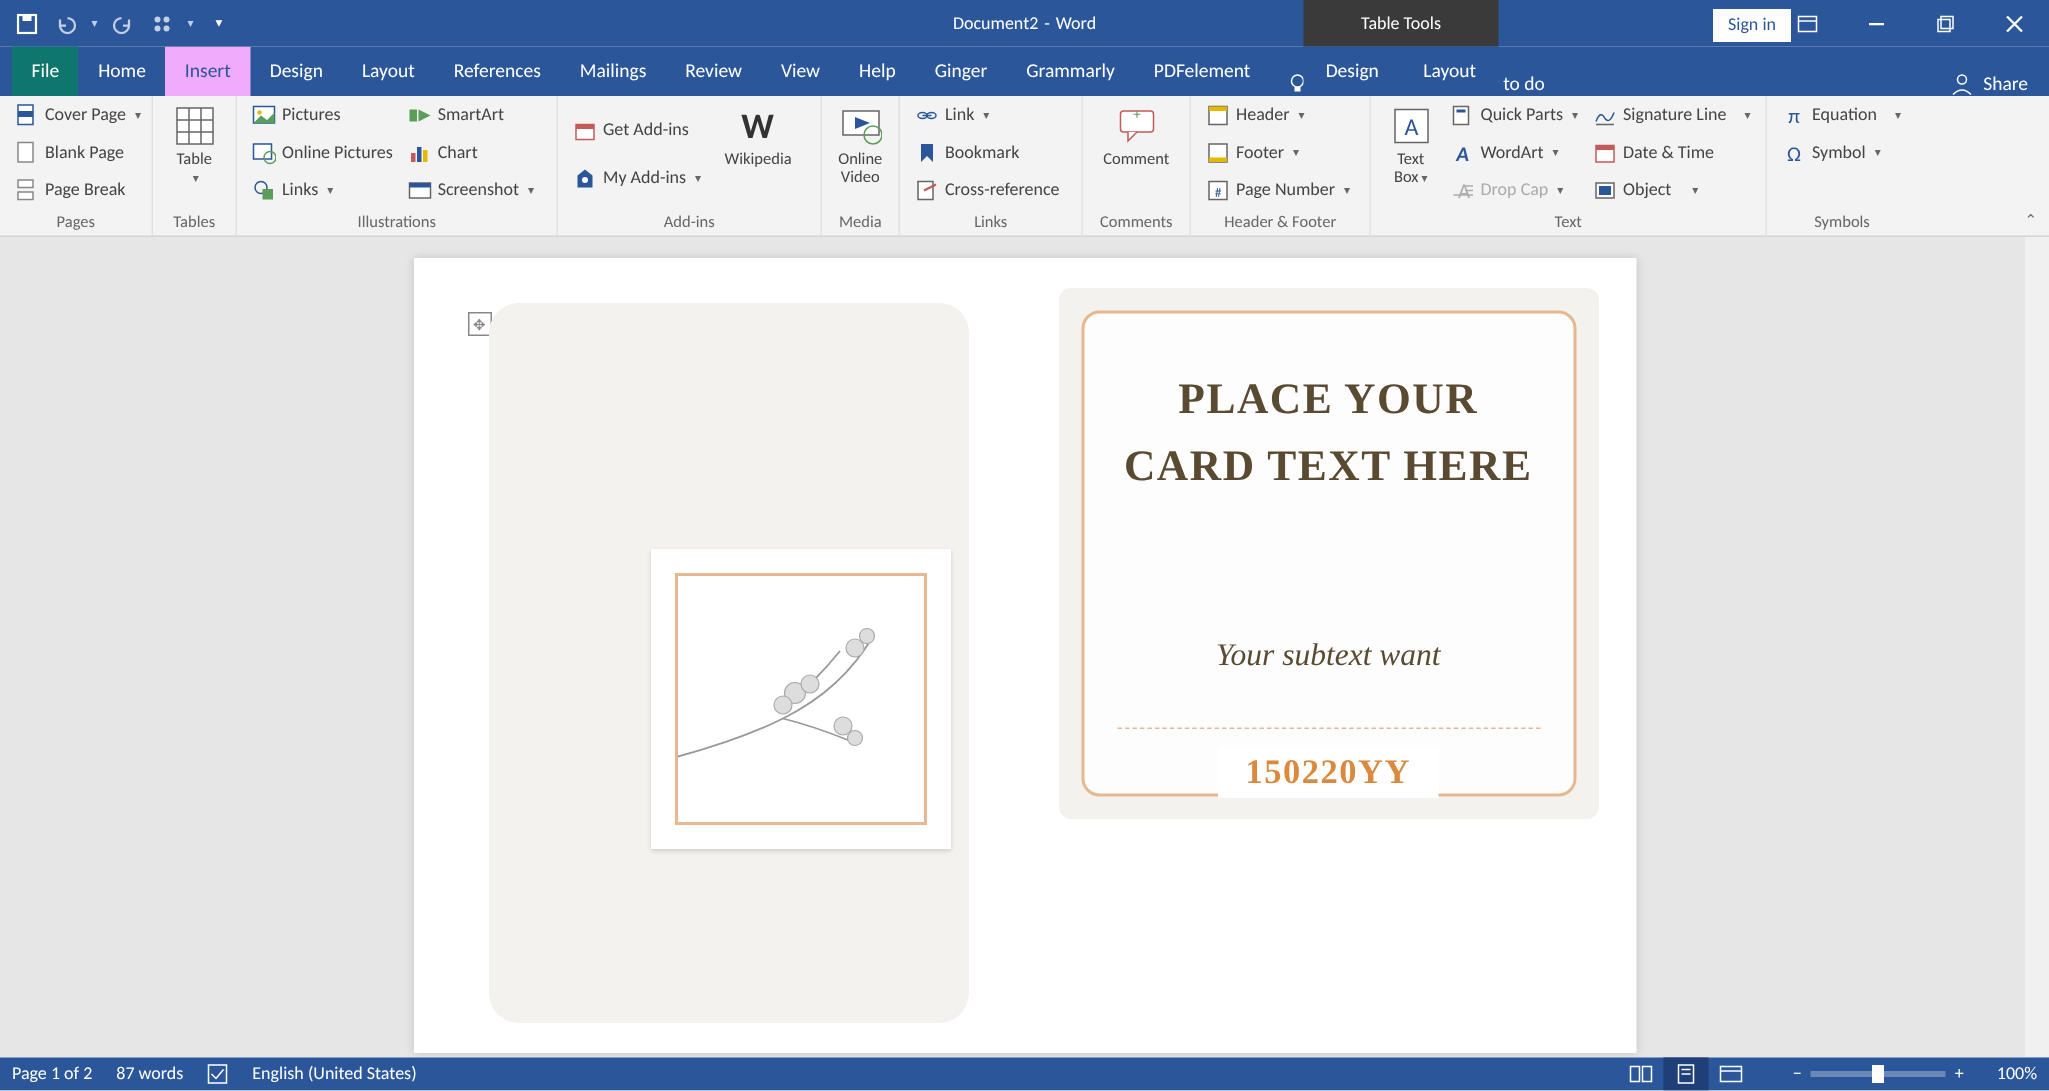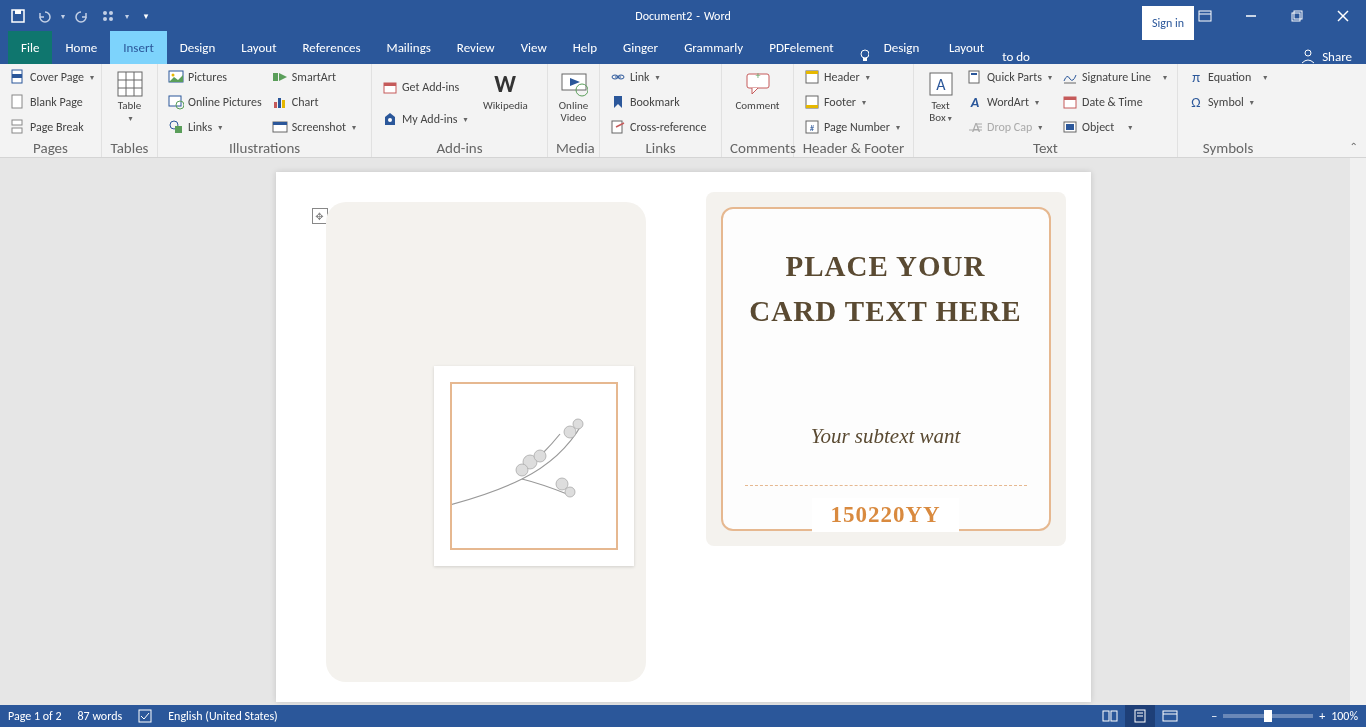--- a/index.html
+++ b/index.html
@@ -4,38 +4,38 @@
 <style>
   * { margin:0; padding:0; box-sizing:border-box; font-family:"Segoe UI","Calibri",sans-serif; }
   body { background:#e6e6e6; width:1366px; height:727px; overflow:hidden; position:relative; font-size:12px; color:#444; }
 
   
   .titlebar { height:31px; background:#2b579a; display:flex; align-items:center; color:#fff; position:relative; }
   .qat { display:flex; align-items:center; gap:2px; padding:0 6px; height:100%; }
   .qat-btn { width:24px; height:24px; display:flex; align-items:center; justify-content:center; }
   .title-center { position:absolute; left:50%; transform:translateX(-50%); font-size:12px; white-space:nowrap; display:flex; gap:4px; }
   .table-tools { position:absolute; left:869px; top:0; width:130px; height:31px; background:#3a3a3a; display:flex; align-items:center; justify-content:center; font-size:12px; }
-  .signin { position:absolute; right:172px; top:6px; height:34px; background:#fff; color:#2b579a; padding:0 10px; font-size:12px; border:none; display:flex; align-items:center; }
+  .signin { position:absolute; right:172px; top:6px; height:22px; background:#fff; color:#2b579a; padding:0 10px; font-size:12px; border:none; display:flex; align-items:center; }
   .winbtns { position:absolute; right:0; top:0; display:flex; height:31px; }
   .winbtn { width:46px; display:flex; align-items:center; justify-content:center; font-size:12px; }
 
   
   .tabs { height:33px; background:#2b579a; display:flex; align-items:flex-end; padding-left:8px; }
   .tab { height:33px; padding:0 13px; display:flex; align-items:center; color:#fff; font-size:13px; cursor:pointer; }
   .tab.file { background:#0f766e; }
-  .tab.active { background:#7dd3fc; color:#2b579a; }
+  .tab.active { background:#f0abfc; color:#2b579a; }
   .tellme { margin-left:10px; display:flex; align-items:center; gap:8px; color:#fff; font-size:13px; }
   .share { margin-left:auto; margin-right:14px; display:flex; align-items:center; gap:6px; color:#fff; font-size:13px; }
   .bulb-icon, .person-icon { width:16px; height:16px; }
 
   
   .ribbon { height:94px; background:#f3f3f3; border-bottom:1px solid #d4d4d4; display:flex; position:relative; }
   .group { border-right:1px solid #e1e1e1; padding:2px 8px 0; display:flex; flex-direction:column; }
   .group-body { flex:1; display:flex; gap:6px; }
-  .group-label { text-align:center; font-size:15px; color:#666; height:18px; line-height:18px; }
+  .group-label { text-align:center; font-size:11px; color:#666; height:18px; line-height:18px; }
   .big-btn { display:flex; flex-direction:column; align-items:center; justify-content:flex-start; padding-top:4px; gap:2px; width:48px; }
   .big-btn .ico { width:28px; height:28px; }
   .big-btn .lbl { font-size:11px; text-align:center; line-height:12px; color:#444; }
   .col { display:flex; flex-direction:column; gap:3px; }
   .small-btn { display:flex; align-items:center; gap:4px; height:22px; padding:0 2px; white-space:nowrap; font-size:12px; color:#444; }
   .small-btn .ico { width:16px; height:16px; }
   .drop { font-size:8px; color:#666; margin-left:2px; }
   .collapse-caret { position:absolute; right:8px; bottom:4px; font-size:10px; color:#666; }
 
   
@@ -112,20 +112,23 @@
       </div>
     <div class="qat-btn">
         <span style="font-size:9px;color:#fff">▾</span>
       </div>
   </div>
   <div class="title-center">
     <span>Document2</span>
     <span> - </span>
     <span>Word</span>
   </div>
+  <div class="table-tools">
+      <span>Table Tools</span>
+    </div>
   <button class="signin">Sign in</button>
   <div class="winbtns">
     <div class="winbtn">
         <svg width="14" height="12">
           <rect x="1" y="1" width="12" height="10" fill="none" stroke="#fff"></rect>
           <line x1="1" y1="4" x2="13" y2="4" stroke="#fff"></line>
         </svg>
       </div>
     <div class="winbtn">
         <svg width="12" height="12">
@@ -571,15 +574,15 @@
           <line x1="1" y1="5" x2="15" y2="5" stroke="#fff"></line>
         </svg>
       </div>
   </div>
   <div class="zoom">
     <span style="cursor:pointer">−</span>
     <div class="zoom-track">
         <div class="zoom-thumb"></div>
       </div>
     <span style="cursor:pointer">+</span>
-    <span style="margin-left:0">100%</span>
+    <span style="margin-left:16px">100%</span>
   </div>
 </div>
 
 </body></html>

